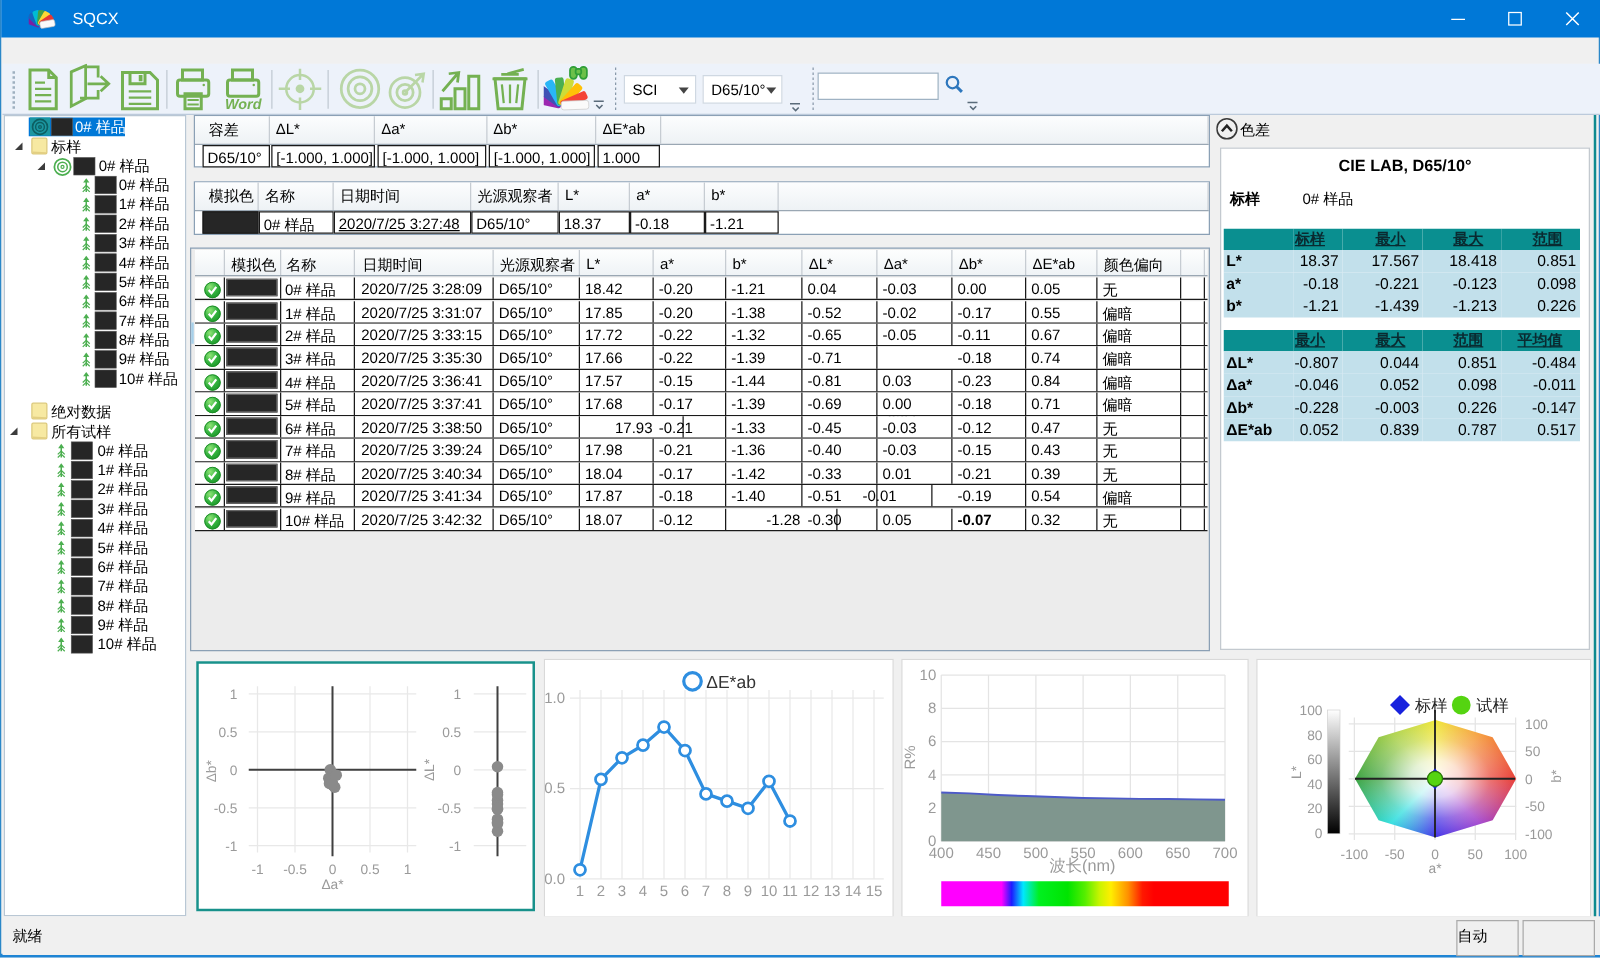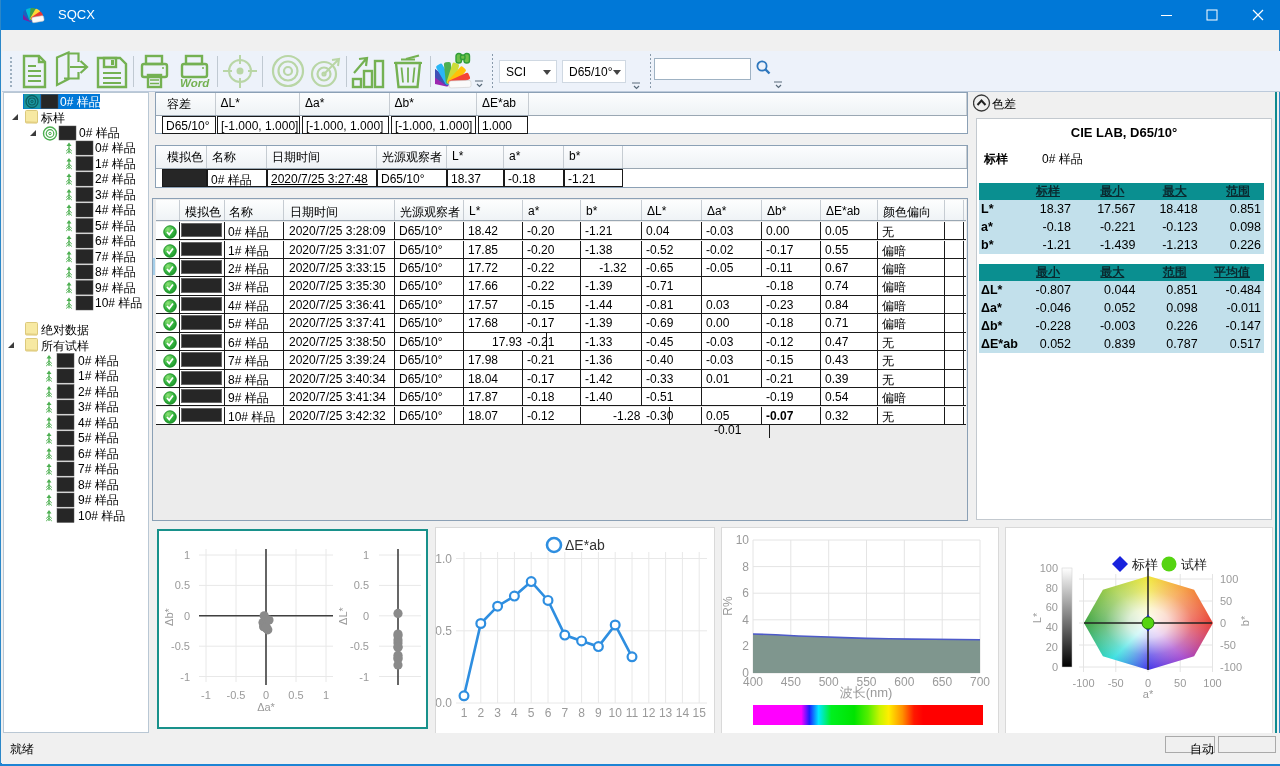--- a/index.html
+++ b/index.html
@@ -12,21 +12,21 @@
 .tbtn { display:inline-block; width:46px; height:30px; text-align:center; color:#fff; position:relative; vertical-align:top; }
 
 #menu { position:absolute; left:0; top:30px; width:1280px; height:21px; background:#f0f0f0; font-size:12px; color:#1a1a1a; }
 #menu span { position:absolute; top:4px; }
 
 #toolbar { position:absolute; left:1px; top:51px; width:1278px; height:41px; background:#edf2fa; }
 
 #tree { position:absolute; left:2px; top:92px; width:146px; height:641px; background:#fff; border:1px solid #b9c7d4; font-size:12px; }
 #status { position:absolute; left:1px; top:733px; width:1278px; height:31px; background:#f0f0f0; font-size:12px; }
 #status .ready { position:absolute; left:8px; top:8px; }
-.sbox { position:absolute; top:3px; height:17px; border:1px solid #aaa; font-size:12px; text-align:right; line-height:24px; }
+.sbox { position:absolute; top:3px; height:29px; border:1px solid #aaa; font-size:12px; text-align:left; line-height:24px; }
 
 .tblbox { position:absolute; background:#fff; border:1px solid #8ba0b5; }
 table { border-collapse:collapse; table-layout:fixed; font-size:12px; }
 .thdr { position:absolute; left:0; top:0; width:100%; background:linear-gradient(#fcfdfe,#eef2f5); border-bottom:1px solid #9aa7b3; }
 .hcell { position:absolute; top:0; height:100%; border-right:1px solid #c6ccd2; padding:3px 0 0 5px; font-size:12px; color:#000; }
 .dcell { position:absolute; top:0; height:17.5px; border:1px solid #1a1a1a; background:#fff; font-size:12px; padding:2px 0 0 3px; color:#000; white-space:nowrap; overflow:hidden; }
 .sw2 { background:#262626; }
 .mhdr { position:absolute; left:0; top:0; width:810px; background:linear-gradient(#fdfefe,#eff3f6); border-bottom:1px solid #9aa7b3; }
 .mhcell { position:absolute; top:0; height:100%; border-right:1px solid #c6ccd2; padding:4px 0 0 5px; font-size:12px; color:#000; }
 .mrow { position:absolute; left:0; width:810px; background:#fff; border-bottom:1px solid #1a1a1a; }
@@ -556,21 +556,21 @@
                 <path d="M4 7 L6.2 9.5 L10 4.5" stroke="#fff" stroke-width="1.8" fill="none"></path>
               </svg></span>
             <span class="mcell" style="left:24px;width:45px;">
               <span class="swb"></span>
             </span>
             <span class="mcell" style="left:68px;width:60px;">2# 样品</span>
             <span class="mcell" style="left:129px;width:110px;">2020/7/25 3:33:15</span>
             <span class="mcell" style="left:239px;width:69px;">D65/10°</span>
             <span class="mcell" style="left:308px;width:59px;">17.72</span>
             <span class="mcell" style="left:367px;width:58px;">-0.22</span>
-            <span class="mcell" style="left:425px;width:61px;text-align:center;">-1.32</span>
+            <span class="mcell" style="left:425px;width:61px;">-1.32</span>
             <span class="mcell" style="left:486px;width:60px;">-0.65</span>
             <span class="mcell" style="left:546px;width:60px;">-0.05</span>
             <span class="mcell" style="left:606px;width:59px;">-0.11</span>
             <span class="mcell" style="left:665px;width:57px;">0.67</span>
             <span class="mcell" style="left:722px;width:67px;">偏暗</span>
             <span class="mcell" style="left:789px;width:19px;"></span>
           </div>
       <div class="mrow" style="top:77.3px;height:18.45px;">
             <span class="mcell chk" style="left:0px;width:24px;"><svg width="14" height="14" viewBox="0 0 14 14" style="margin:2px 0 0 7px">
                 <circle cx="7" cy="7" r="6.5" fill="url(#ggrad)"></circle>
@@ -712,21 +712,21 @@
             <span class="mcell" style="left:24px;width:45px;">
               <span class="swb"></span>
             </span>
             <span class="mcell" style="left:68px;width:60px;">9# 样品</span>
             <span class="mcell" style="left:129px;width:110px;">2020/7/25 3:41:34</span>
             <span class="mcell" style="left:239px;width:69px;">D65/10°</span>
             <span class="mcell" style="left:308px;width:59px;">17.87</span>
             <span class="mcell" style="left:367px;width:58px;">-0.18</span>
             <span class="mcell" style="left:425px;width:61px;">-1.40</span>
             <span class="mcell" style="left:486px;width:60px;">-0.51</span>
-            <span class="mcell" style="left:554px;width:60px;margin-top:33px;">-0.01</span>
+            <span class="mcell" style="left:530px;width:60px;">-0.01</span>
             <span class="mcell" style="left:606px;width:59px;">-0.19</span>
             <span class="mcell" style="left:665px;width:57px;">0.54</span>
             <span class="mcell" style="left:722px;width:67px;">偏暗</span>
             <span class="mcell" style="left:789px;width:19px;"></span>
           </div>
       <div class="mrow" style="top:206.5px;height:18.45px;">
             <span class="mcell chk" style="left:0px;width:24px;"><svg width="14" height="14" viewBox="0 0 14 14" style="margin:2px 0 0 7px">
                 <circle cx="7" cy="7" r="6.5" fill="url(#ggrad)"></circle>
                 <circle cx="7" cy="7" r="6.2" fill="none" stroke="#1d8d28" stroke-width="0.8"></circle>
                 <path d="M4 7 L6.2 9.5 L10 4.5" stroke="#fff" stroke-width="1.8" fill="none"></path>

